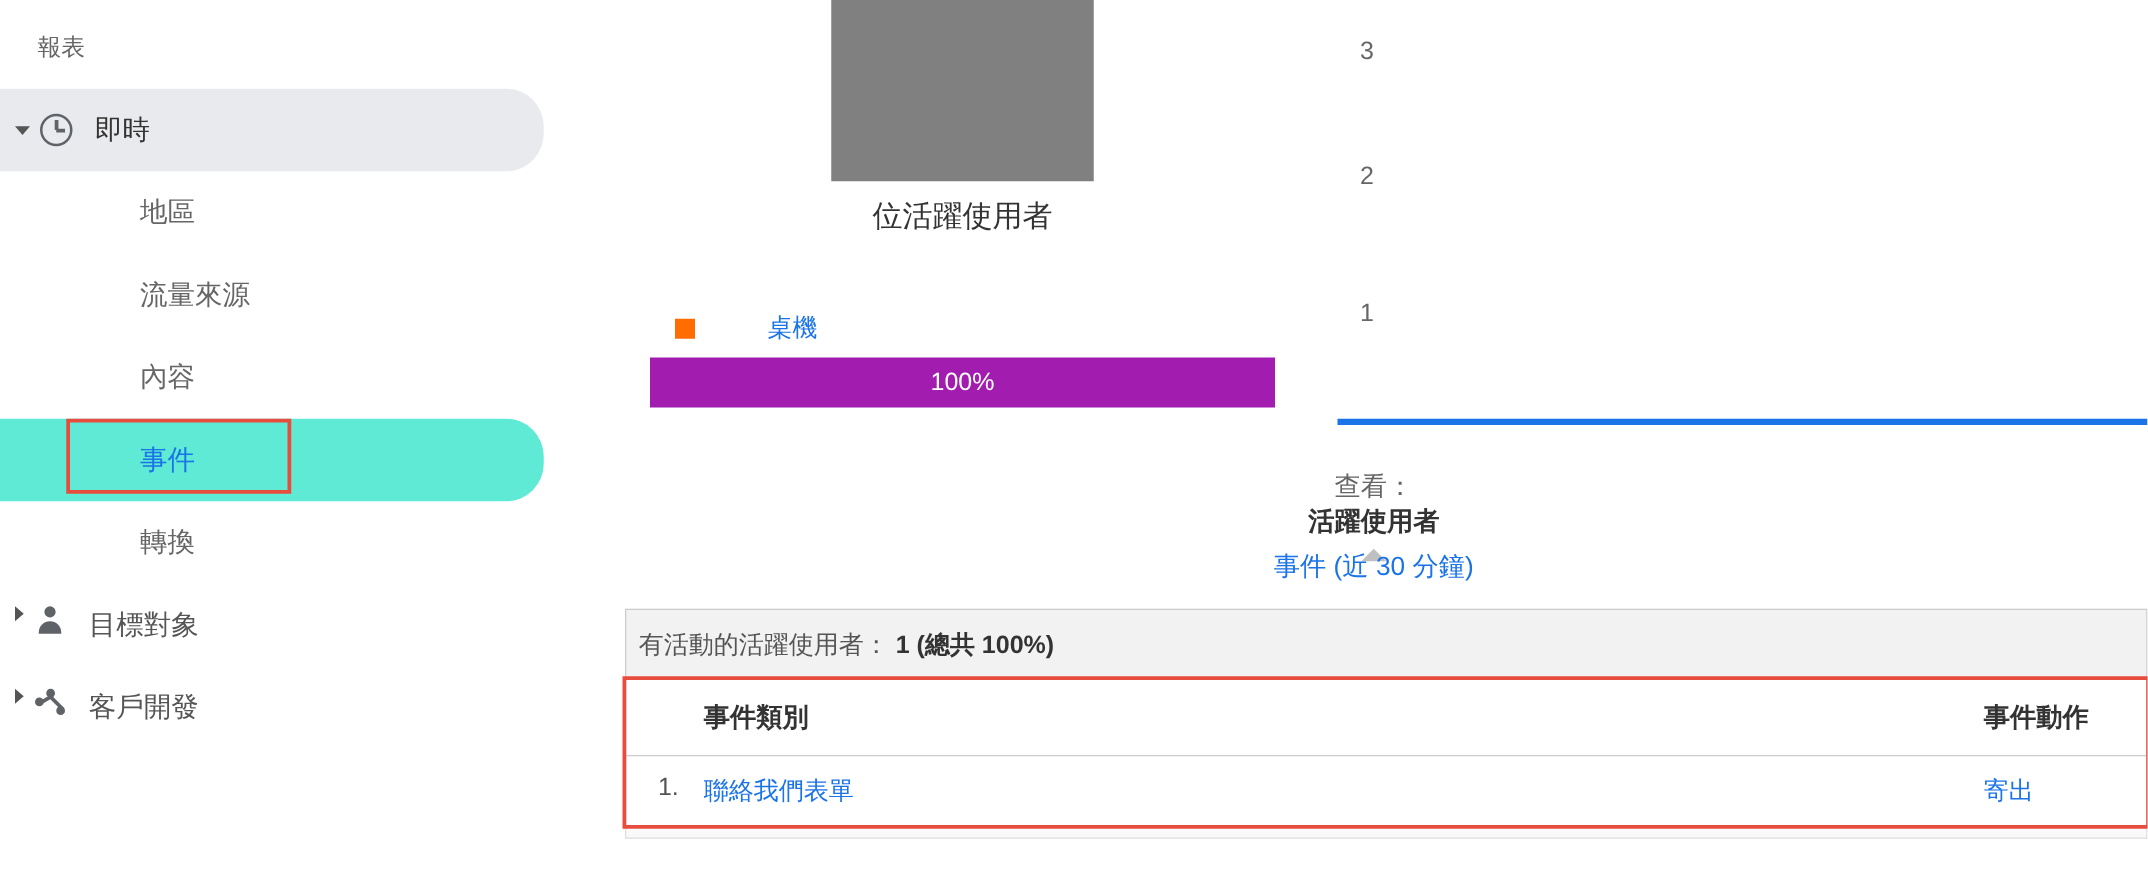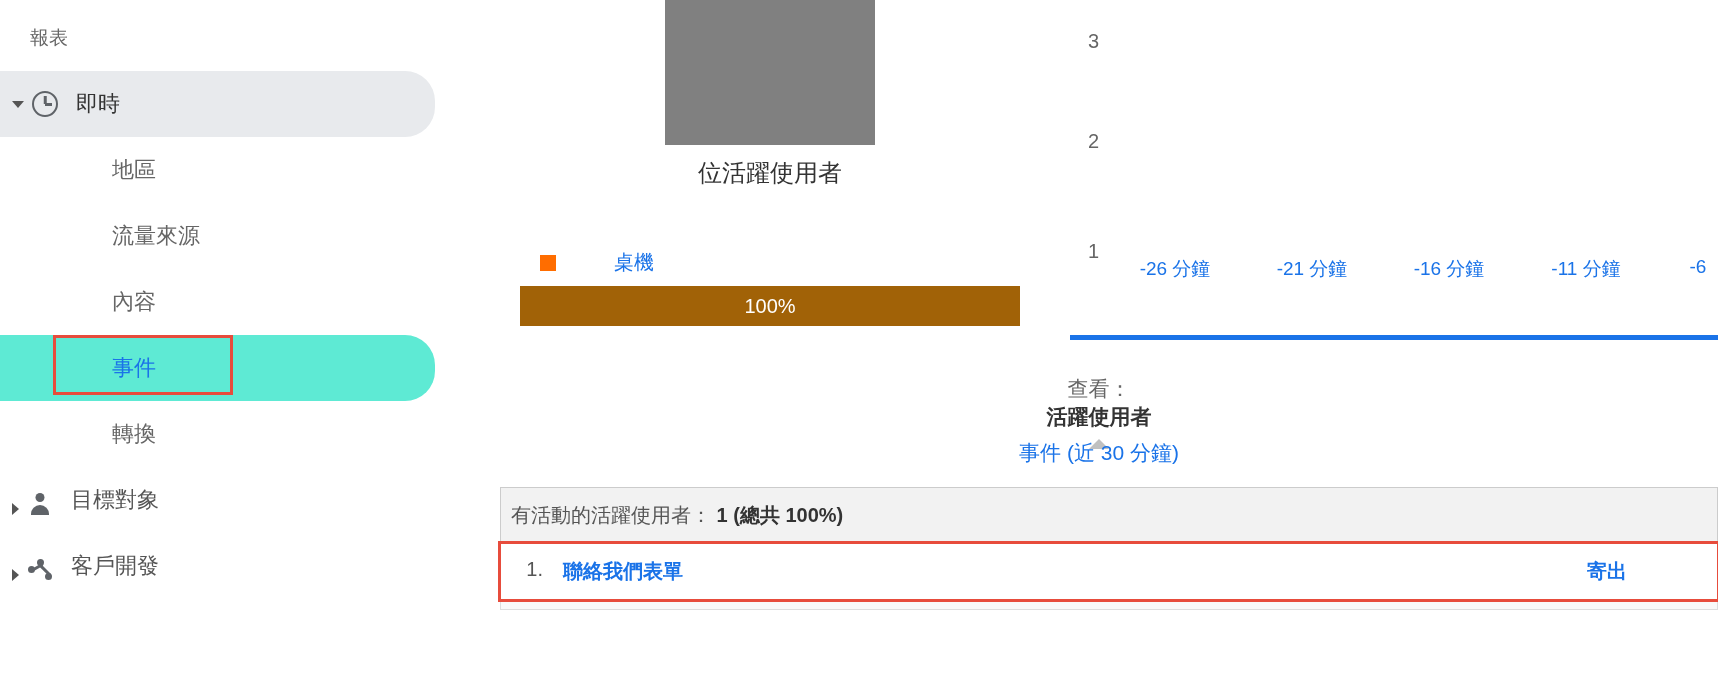--- a/index.html
+++ b/index.html
@@ -94,21 +94,21 @@
       pointer-events: none;
     }
     .highlight-events {
       left: 53px;
       top: 0;
       width: 180px;
       height: 60px;
     }
     .nav-main-item {
       display: flex;
-      align-items: flex-end;
+      align-items: flex-start;
       padding: 18px 0 18px 10px;
       font-size: 22px;
       color: #555;
       cursor: pointer;
     }
     .nav-main-item .expand-icon {
       width: 0;
       height: 0;
       border-top: 6px solid transparent;
       border-bottom: 6px solid transparent;
@@ -209,21 +209,21 @@
       background: #ff6d00;
       margin-right: 10px;
     }
     .legend-text {
       font-size: 20px;
       color: #1a73e8;
     }
     .progress-bar {
       width: 500px;
       height: 40px;
-      background: #a16207;
+      background: #a21caf;
       margin-top: 10px;
       margin-left: 20px;
       display: flex;
       align-items: center;
       justify-content: center;
       color: #fff;
       font-size: 20px;
     }
     .chart-block {
       flex: 1;
@@ -336,21 +336,20 @@
       font-size: 20px;
     }
     .table-data-row .col-idx {
       text-align: right;
       padding-right: 8px;
       color: #555;
     }
     .table-data-row .col-category,
     .table-data-row .col-action {
       color: #1a73e8;
-      font-weight: bold;
     }
     .highlight-table {
       position: absolute;
       border: 3px solid #e74c3c;
       left: -3px;
       right: -3px;
       top: -3px;
       bottom: -3px;
       pointer-events: none;
     }
@@ -414,45 +413,43 @@
       </div>
       <div class="progress-bar">
         <span>100%</span>
       </div>
     </div>
     <div class="chart-block">
       <div class="chart-area">
         <span class="y-tick y3">3</span>
         <span class="y-tick y2">2</span>
         <span class="y-tick y1">1</span>
-        <div class="x-labels">
-          <span class="x-label">-26 分鐘</span>
-          <span class="x-label">-21 分鐘</span>
-          <span class="x-label">-16 分鐘</span>
-          <span class="x-label">-11 分鐘</span>
-          <span class="x-label" style="width:40px">-6</span>
-        </div>
       </div>
       <div class="chart-bottom-line"></div>
     </div>
   </div>
 
   <div class="tabs-row">
     <span class="tabs-label">查看：</span>
     <span class="tab-item active">活躍使用者</span>
     <span class="tab-item link">事件 (近 30 分鐘)</span>
   </div>
 
   <div class="summary-bar">
     <span>有活動的活躍使用者：</span>
     <span class="bold">1 (總共 100%)</span>
   </div>
 
   <div class="events-table">
     <div class="highlight-table"></div>
+    <div class="table-header-row">
+      <div class="col-idx"></div>
+      <div class="col-category">事件類別</div>
+      <div class="col-action">事件動作</div>
+    </div>
     <div class="table-data-row">
       <div class="col-idx">1.</div>
       <div class="col-category">聯絡我們表單</div>
       <div class="col-action">寄出</div>
     </div>
   </div>
   <div class="bottom-border"></div>
 </div>
 
 </body></html>

